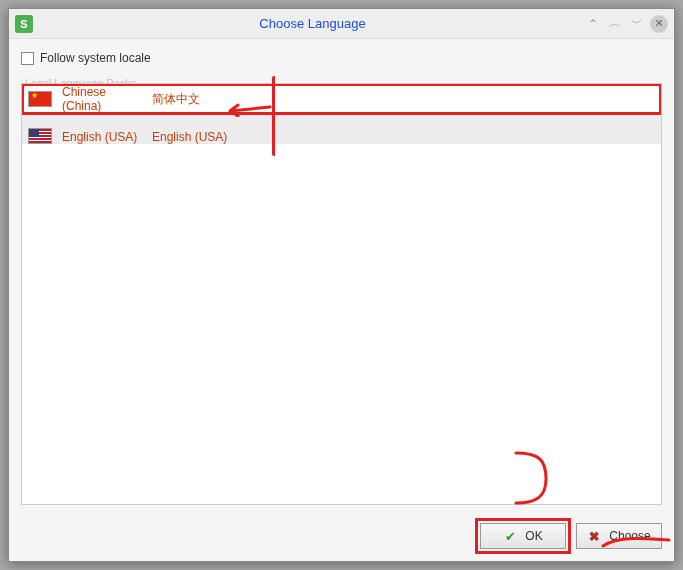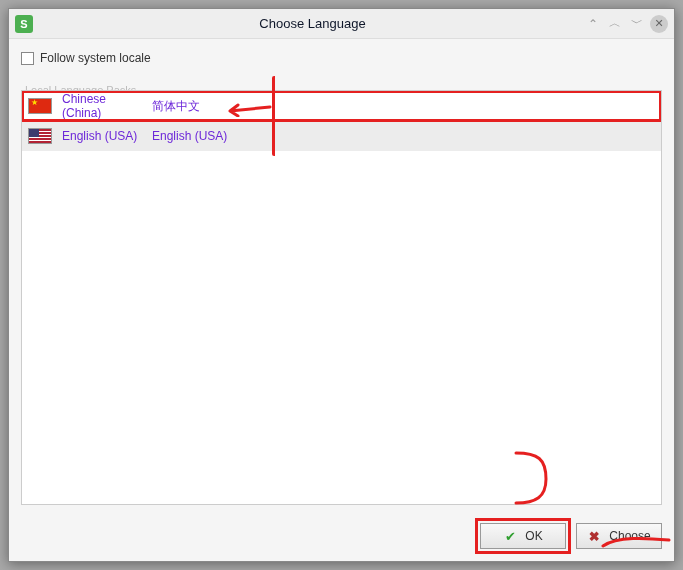--- a/index.html
+++ b/index.html
@@ -45,21 +45,21 @@
       align-items: center;
       justify-content: center;
       color: #fff;
       font-weight: bold;
       font-size: 11px;
       margin-right: 8px;
     }
     .titlebar .title {
       flex: 1;
       text-align: center;
-      color: #0f172a;
+      color: #1d4ed8;
       font-size: 13px;
     }
     .titlebar .win-controls {
       display: flex;
       gap: 4px;
       align-items: center;
     }
     .win-ctrl {
       width: 18px; height: 18px;
       display: inline-flex;
@@ -82,21 +82,21 @@
     .dialog-body {
       flex: 1;
       padding: 12px 12px 8px 12px;
       display: flex;
       flex-direction: column;
     }
     .checkbox-row {
       display: flex;
       align-items: center;
       gap: 6px;
-      margin-bottom: 19px;
+      margin-bottom: 12px;
       color: #333;
     }
     .chk {
       width: 13px; height: 13px;
       border: 1px solid #888;
       background: #fff;
     }
     .group-label {
       color: #bbb;
       font-size: 11px;
@@ -109,21 +109,21 @@
       background: #fff;
       overflow: hidden;
       position: relative;
     }
     .lang-row {
       display: flex;
       align-items: center;
       height: 30px;
       padding: 0 6px;
       gap: 10px;
-      color: #6d28d9;
+      color: #c2410c;
     }
     .lang-row .flag {
       width: 24px; height: 16px;
       border: 1px solid #999;
     }
     .flag-cn {
       background: #de2910;
       position: relative;
     }
     .flag-cn::before {
@@ -150,20 +150,21 @@
       left: 0; top: 0;
       width: 10px; height: 8px;
       background: #3c3b6e;
     }
     .row-selected {
       outline: 3px solid #e52020;
       outline-offset: -2px;
     }
     .row-alt {
       background: #ececec;
+      align-items: flex-end;
     }
     .col-native {
       display: inline-block;
       width: 80px;
     }
     .button-bar {
       display: flex;
       justify-content: flex-end;
       gap: 10px;
       padding: 10px 12px 12px 0;

